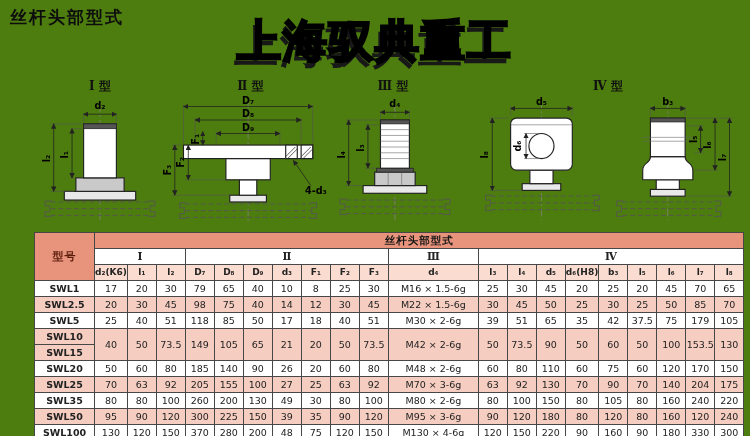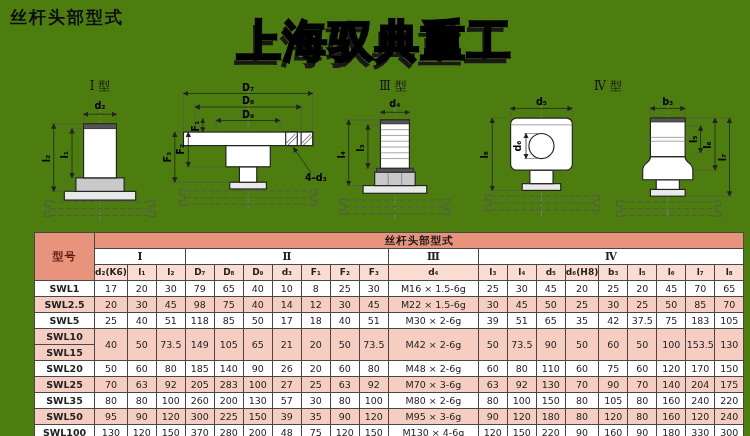--- a/index.html
+++ b/index.html
@@ -11,21 +11,21 @@
 
   .watermark { position:absolute; left:50%; top:12px; transform:translateX(-50%);
                font-size:44px; font-weight:bold; color:#ffffff;
                -webkit-text-stroke:2.5px #000;
                text-shadow:-3px 6px 0 #181818;
                white-space:nowrap; letter-spacing:2px; z-index:6;text-align:right; }
 
   figure.diagram { position:absolute; top:80px; margin:0; padding:0; }
   #fig1 { left:25px; }  #fig2 { left:163px; }  #fig3 { left:318px; }  #fig4 { left:473px; }
   .dlabel { text-align:center; font-family:"DejaVu Serif","Liberation Serif",serif;
-            font-weight:normal; font-size:12px; color:#111; height:13px; line-height:13px; }
+            font-weight:bold; font-size:12px; color:#111; height:13px; line-height:13px; }
   svg { display:block; }
   svg text { font-family:"DejaVu Sans",sans-serif; font-size:10px; font-weight:bold; fill:#000; }
   .part   { stroke:#222; stroke-width:1.2; fill:#fff; }
   .fillg  { fill:#c9c9c9; }
   .filld  { fill:#555; stroke:#222; stroke-width:0.8; }
   .fille  { fill:#e9e9e9; }
   .dim    { stroke:#222; stroke-width:0.8; fill:none; }
   .ext    { stroke:#555; stroke-width:0.6; fill:none; }
   .thread { stroke:#666; stroke-width:0.6; }
   .cl     { stroke:#888; stroke-width:0.7; stroke-dasharray:8 3 2 3; }
@@ -85,20 +85,21 @@
       <text x="42" y="64" text-anchor="middle" transform="rotate(-90 42 64)">l₁</text>
 
       <line class="ext" x1="56" y1="32" x2="24" y2="32"></line>
       <line class="ext" x1="48" y1="102" x2="24" y2="102"></line>
       <line class="dim" x1="27" y1="32" x2="27" y2="102" marker-start="url(#ar)" marker-end="url(#ar)"></line>
       <text x="23" y="68" text-anchor="middle" transform="rotate(-90 23 68)">l₂</text>
     </svg>
   </figure>
 
   <figure class="diagram" id="fig2">
+    <figcaption class="dlabel">Ⅱ 型</figcaption>
     <svg width="175" height="135" viewBox="0 0 175 140">
       <line class="cl" x1="85" y1="8" x2="85" y2="134"></line>
 
       <line class="ph" x1="20" y1="115" x2="150" y2="115"></line>
       <line class="ph" x1="20" y1="122" x2="150" y2="122"></line>
       <line class="ph" x1="20" y1="129" x2="150" y2="129"></line>
       <path class="phs" d="M21,114 h-7 v5 h5 v6 h-5 v5 h7"></path>
       <path class="phs" d="M149,114 h7 v5 h-5 v6 h5 v5 h-7"></path>
 
       <rect class="part fille" x="66" y="106" width="38" height="7"></rect>
@@ -373,21 +374,21 @@
             <td>40</td>
             <td>51</td>
             <td>M30 × 2-6g</td>
             <td>39</td>
             <td>51</td>
             <td>65</td>
             <td>35</td>
             <td>42</td>
             <td>37.5</td>
             <td>75</td>
-            <td>183</td>
+            <td>179</td>
             <td>105</td>
           </tr>
           <tr class="shaded">
             <td class="model">SWL10</td>
             <td rowspan="2">40</td>
             <td rowspan="2">50</td>
             <td rowspan="2">73.5</td>
             <td rowspan="2">149</td>
             <td rowspan="2">105</td>
             <td rowspan="2">65</td>
@@ -431,21 +432,21 @@
             <td>120</td>
             <td>170</td>
             <td>150</td>
           </tr>
           <tr class="shaded">
             <td class="model">SWL25</td>
             <td>70</td>
             <td>63</td>
             <td>92</td>
             <td>205</td>
-            <td>283</td>
+            <td>155</td>
             <td>100</td>
             <td>27</td>
             <td>25</td>
             <td>63</td>
             <td>92</td>
             <td>M70 × 3-6g</td>
             <td>63</td>
             <td>92</td>
             <td>130</td>
             <td>70</td>
@@ -456,21 +457,21 @@
             <td>175</td>
           </tr>
           <tr>
             <td class="model">SWL35</td>
             <td>80</td>
             <td>80</td>
             <td>100</td>
             <td>260</td>
             <td>200</td>
             <td>130</td>
-            <td>57</td>
+            <td>49</td>
             <td>30</td>
             <td>80</td>
             <td>100</td>
             <td>M80 × 2-6g</td>
             <td>80</td>
             <td>100</td>
             <td>150</td>
             <td>80</td>
             <td>105</td>
             <td>80</td>

